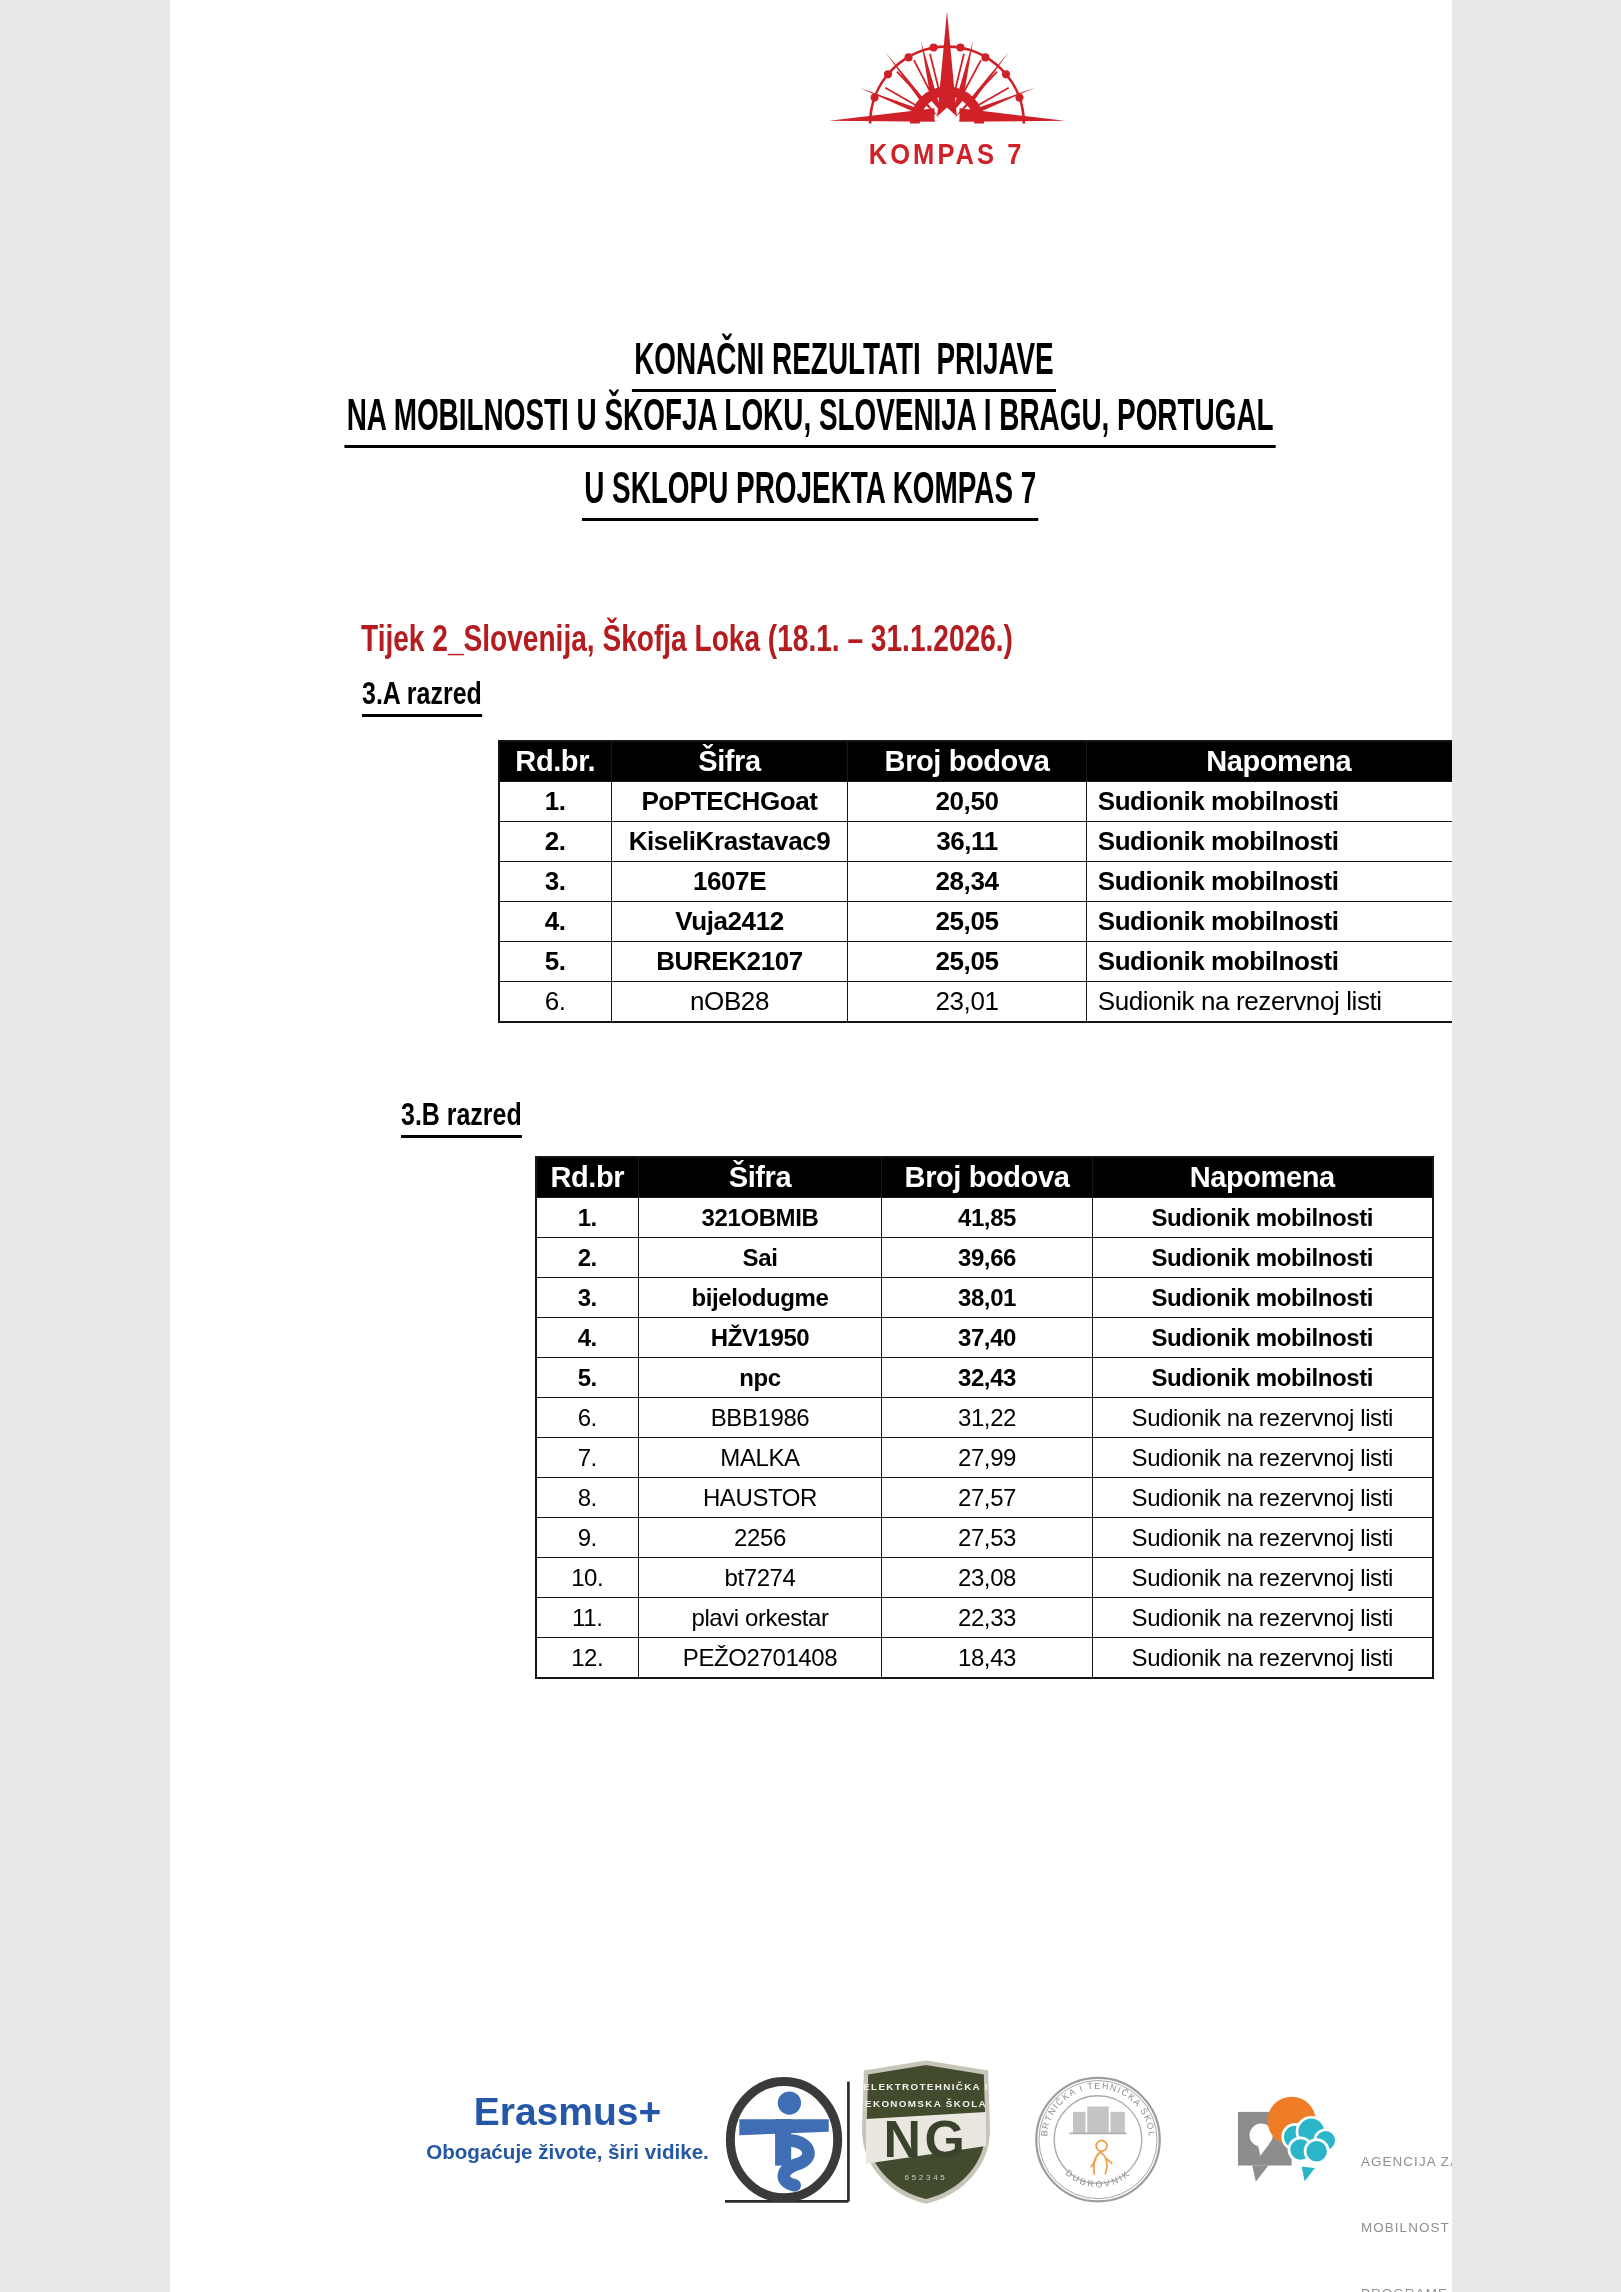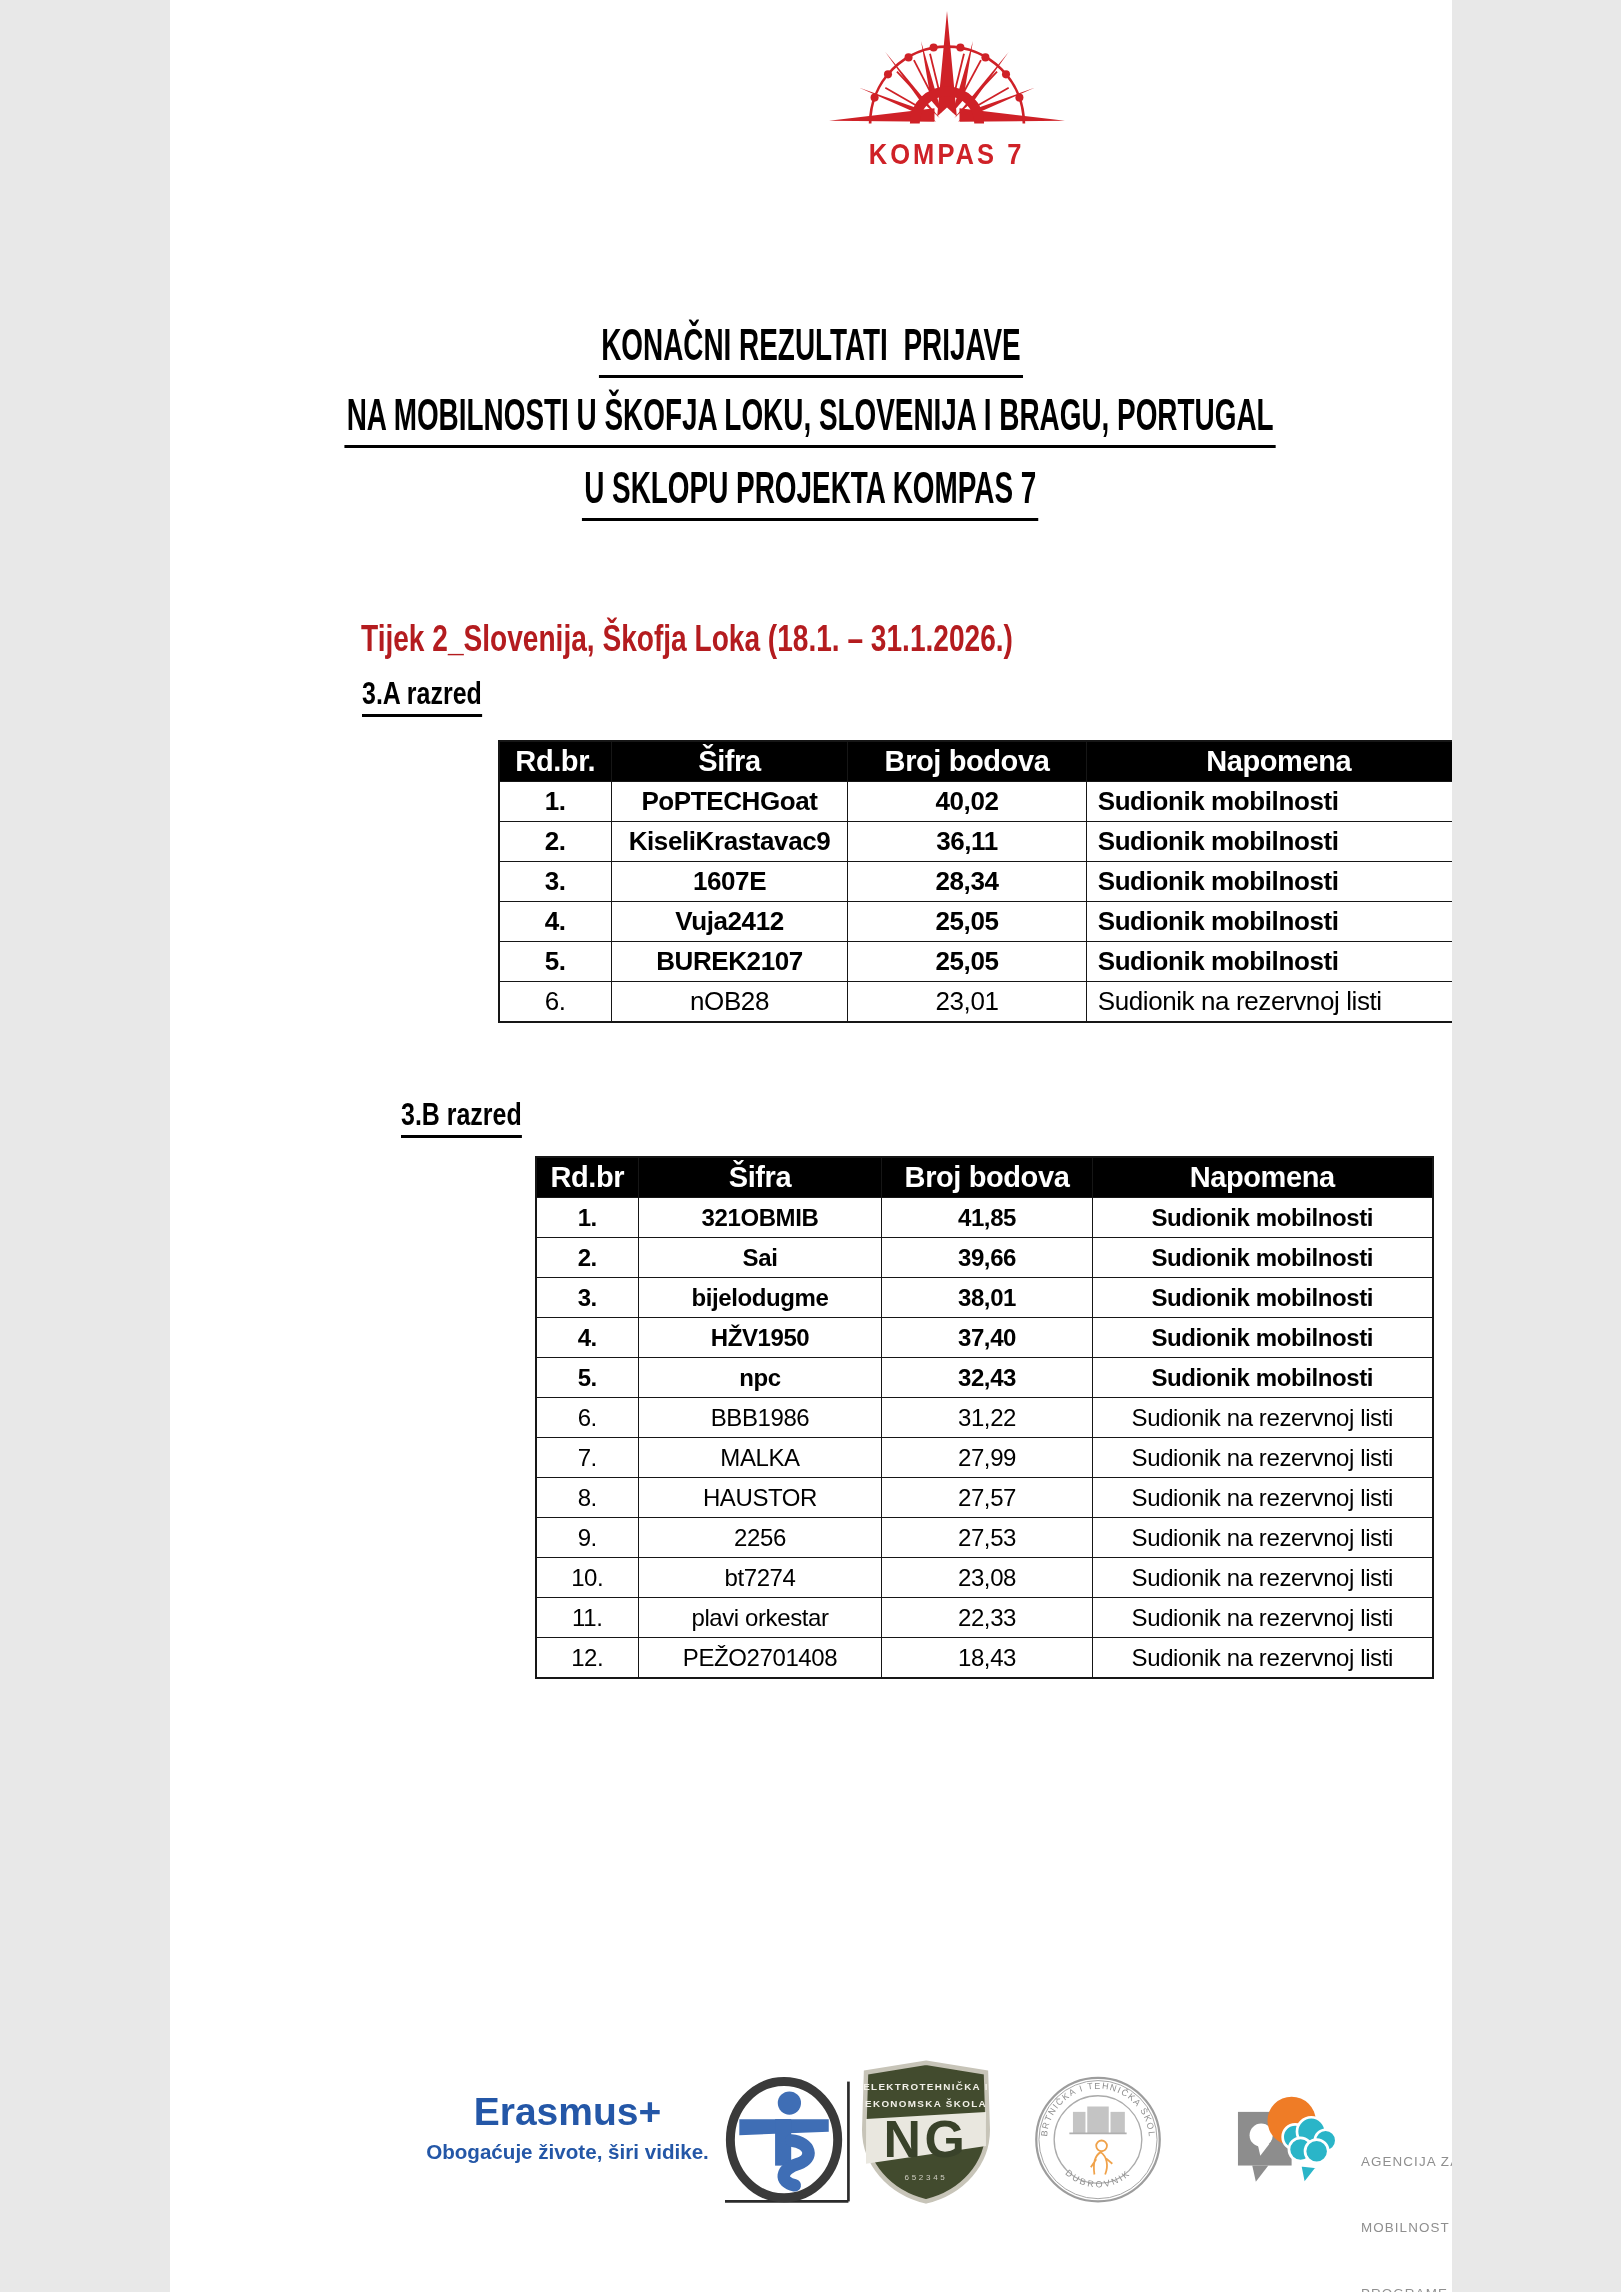--- a/index.html
+++ b/index.html
@@ -10,21 +10,21 @@
   }
 
   
   .kompas { position:absolute; left:659px; top:7.2px; width:236px; text-align:center; }
   .kompas svg { display:block; margin:0 auto; }
   .kompas-text { margin-top:5.4px; font-weight:bold; font-size:30px; letter-spacing:3.6px;
                  color:#cf2127; display:inline-block; transform:scaleX(0.85); white-space:pre; }
 
   
   .title-row { position:absolute; left:0; width:100%; display:flex; justify-content:center; }
-  .t-l1 { top:319px; } .t-l2 { top:389px; } .t-l3 { top:462px; }
+  .t-l1 { top:333px;padding-left:33px; } .t-l2 { top:389px; } .t-l3 { top:462px; }
   .title-text { display:inline-block; transform:scaleX(0.62); font-weight:bold; font-size:45px;
                 white-space:pre; border-bottom:3.6px solid #000; padding:0 3.6px 3.6px; letter-spacing:0px; }
 
   .red-heading { position:absolute; left:191px; top:618px; }
   .red-heading span { display:inline-block; transform:scaleX(0.78); transform-origin:left center;
                       font-weight:bold; font-size:36px; color:#b41c1f; white-space:pre; }
 
   .sub-heading { position:absolute; left:192px; }
   .sh-a { top:675px; } .sh-b { top:1096px;margin-left:39px; }
   .sub-heading span { display:inline-block; transform:scaleX(0.78); transform-origin:left center;
@@ -130,21 +130,21 @@
         <th>Rd.br.</th>
         <th>Šifra</th>
         <th>Broj bodova</th>
         <th>Napomena</th>
       </tr>
     </thead>
     <tbody id="tbody-a">
         <tr class="bold">
           <td>1.</td>
           <td>PoPTECHGoat</td>
-          <td>40,02</td>
+          <td>20,50</td>
           <td class="napomena">Sudionik mobilnosti</td>
         </tr>
         <tr class="bold">
           <td>2.</td>
           <td>KiseliKrastavac9</td>
           <td>36,11</td>
           <td class="napomena">Sudionik mobilnosti</td>
         </tr>
         <tr class="bold">
           <td>3.</td>

